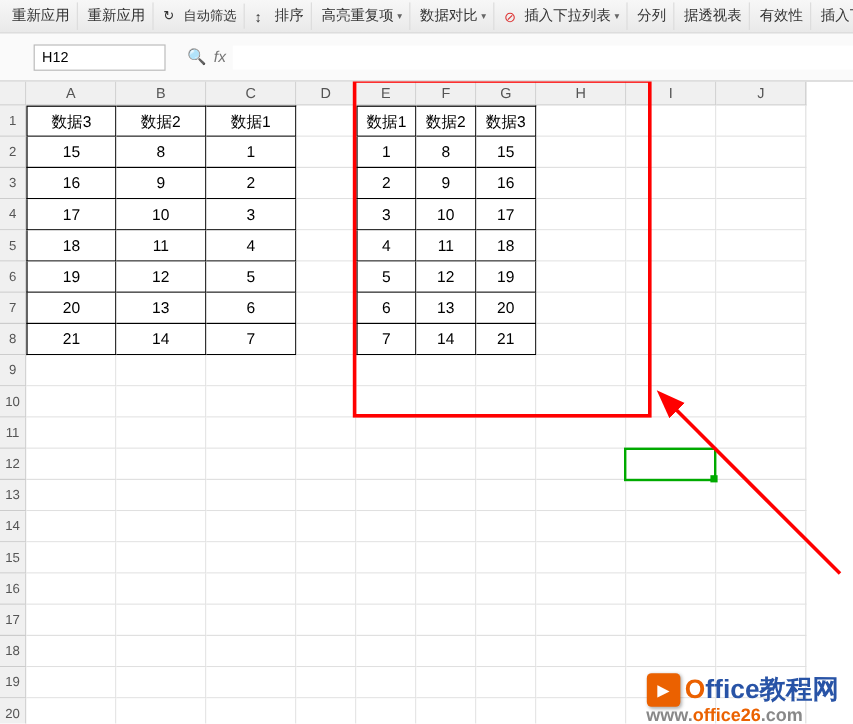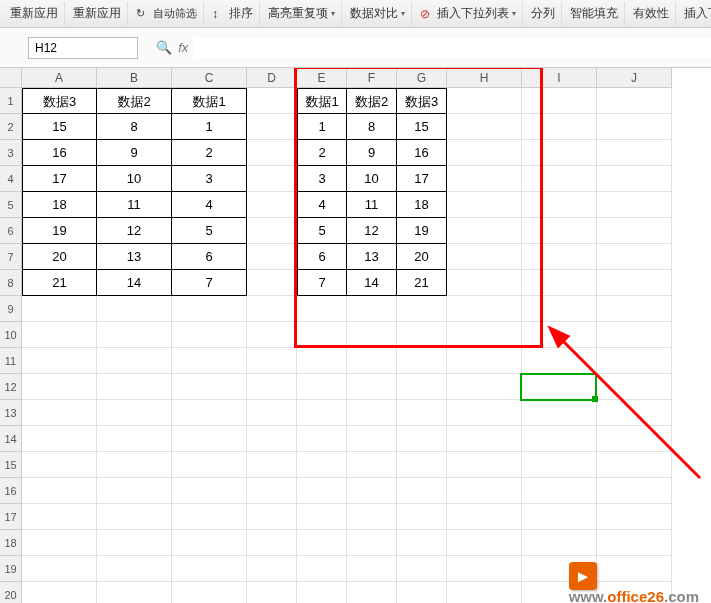--- a/index.html
+++ b/index.html
@@ -234,21 +234,21 @@
     </div>
   <div class="tbtn">
       <span class="icon-box" style="color:#d33">⊘</span>
       <span>插入下拉列表</span>
       <span class="drop">▾</span>
     </div>
   <div class="tbtn">
       <span>分列</span>
     </div>
   <div class="tbtn">
-      <span>智能填充</span>
+      <span>据透视表</span>
     </div>
   <div class="tbtn">
       <span>有效性</span>
     </div>
   <div class="tbtn">
       <span>插入下拉列表</span>
     </div>
 
 </div>
 
@@ -549,16 +549,17 @@
       <marker id="ah" markerWidth="10" markerHeight="10" refX="2" refY="3" orient="auto">
         <path d="M0,0 L0,6 L8,3 z" fill="#f00"></path>
       </marker>
     </defs>
     <line x1="160" y1="160" x2="20" y2="20" stroke="#f00" stroke-width="3" marker-end="url(#ah)"></line>
   </svg>
 
   <div class="watermark">
     <div class="wm-logo">
       <span class="wm-square">▸</span>
+      <span class="wm-title"><span class="accent">O</span><span>ffice教程网</span></span>
     </div>
     <div class="wm-url"><span class="www">www.</span><span>office26</span><span class="www">.com</span></div>
   </div>
 </div>
 
 </body></html>

